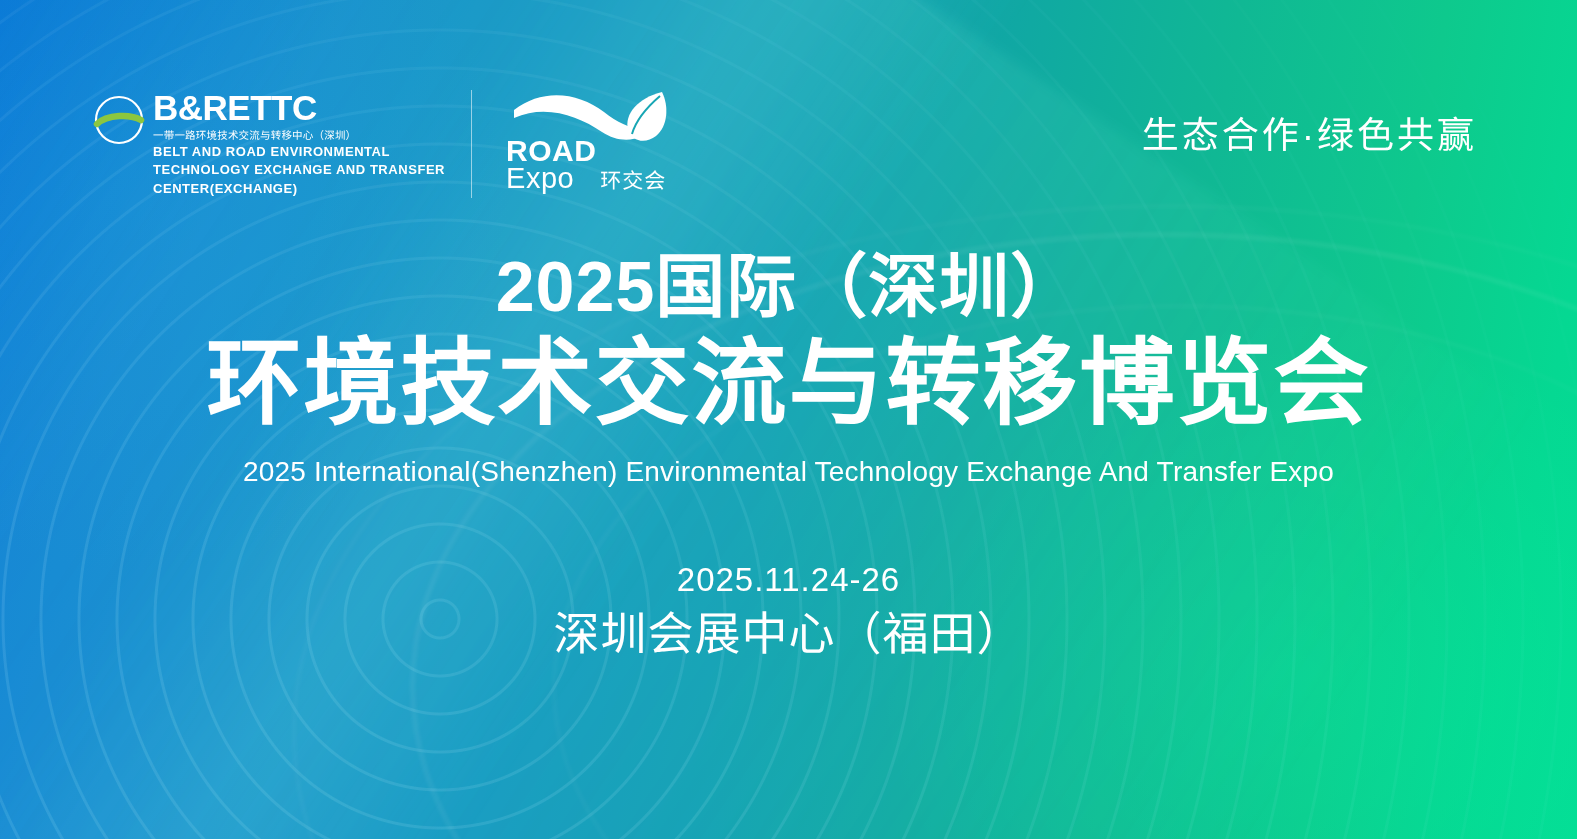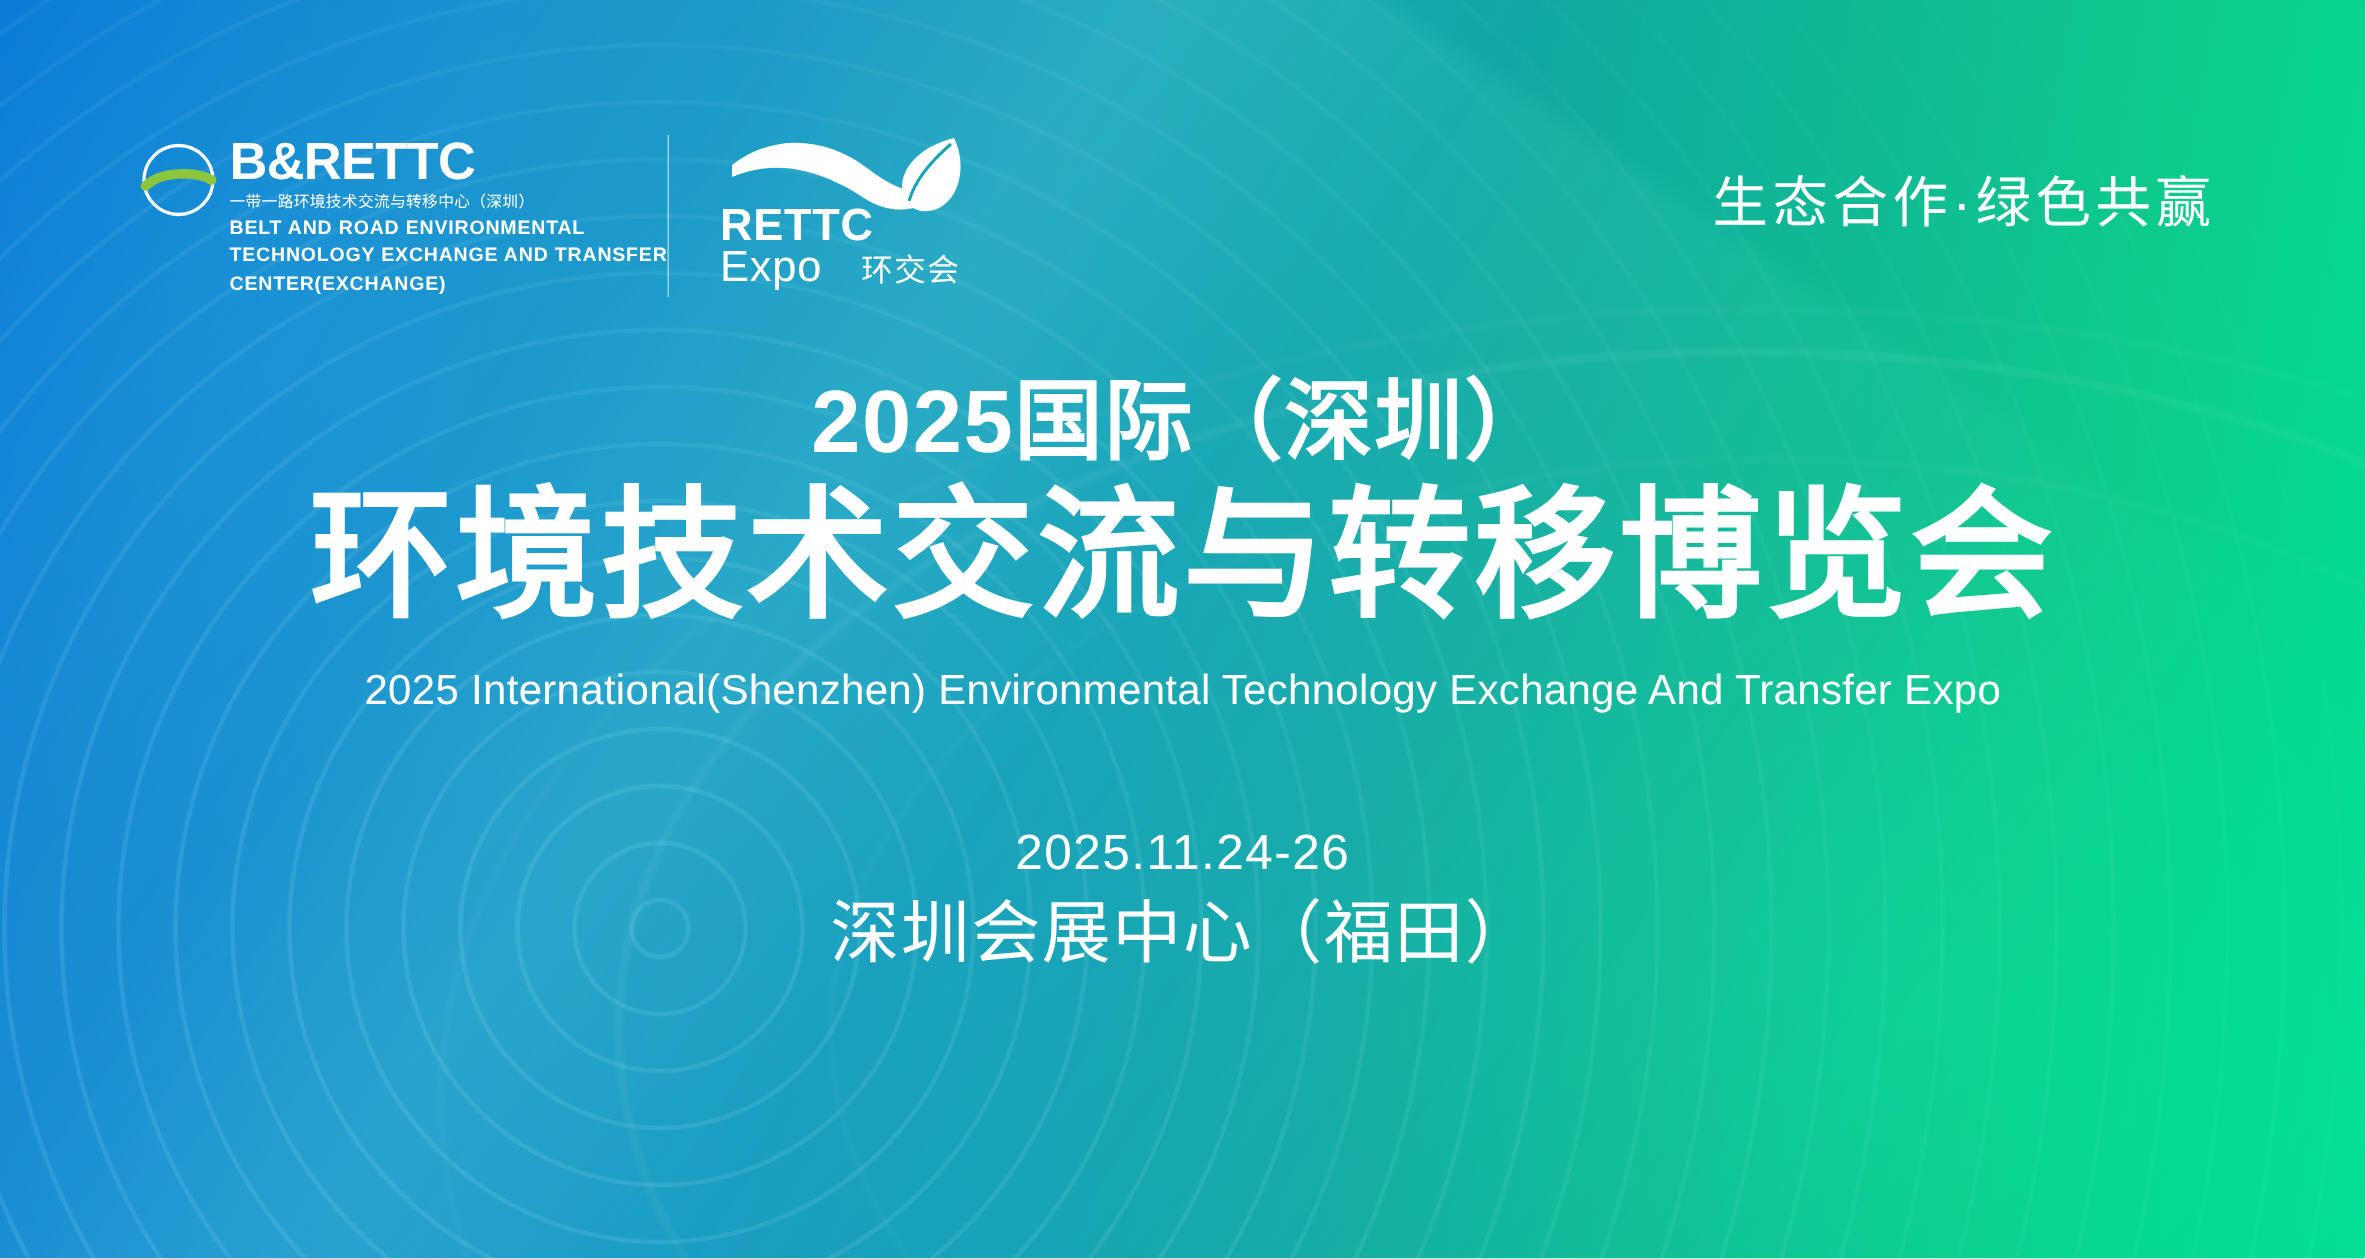--- a/index.html
+++ b/index.html
@@ -135,20 +135,21 @@
     display: flex;
     align-items: flex-start;
     gap: 34px;
   }
 
   
   .brettc {
     display: flex;
     align-items: flex-start;
     gap: 8px;
+    padding-right: 26px;
     border-right: 1px solid rgba(255,255,255,0.55);
   }
   .brettc-mark { width: 52px; height: 52px; flex: 0 0 52px; margin-top: 4px; }
   .brettc-text { color: #ffffff; }
   .brettc-word {
     font-size: 35px;
     font-weight: 700;
     letter-spacing: -0.5px;
     line-height: 1;
     white-space: nowrap;
@@ -208,21 +209,21 @@
 
   .main {
     position: absolute;
     left: 0; right: 0;
     top: 250px;
     text-align: center;
     color: #ffffff;
   }
 
   .title-line-1 {
-    font-size: 59px;
+    font-size: 70px;
     font-weight: 800;
     letter-spacing: 1px;
     line-height: 1.08;
     white-space: nowrap;
   }
   .title-line-2 {
     font-size: 95px;
     font-weight: 800;
     letter-spacing: 2px;
     line-height: 1.12;
@@ -294,21 +295,21 @@
       </div>
 
       <div class="iete">
         <svg class="iete-mark" viewBox="0 0 160 56">
 
           <path d="M2 20 C 30 -2, 66 2, 92 22 C 110 36, 126 42, 142 36 C 130 52, 108 54, 90 42 C 66 26, 34 14, 2 28 Z" fill="#ffffff"></path>
 
           <path d="M150 2 C 126 8, 112 24, 116 40 C 120 52, 134 54, 144 46 C 156 36, 157 16, 150 2 Z" fill="#ffffff"></path>
           <path d="M148 6 C 134 18, 124 30, 120 44" fill="none" stroke="#17a6b4" stroke-width="2"></path>
         </svg>
-        <div class="iete-iete">RETTC</div>
+        <div class="iete-iete">ROAD</div>
         <div class="iete-expo-row">
           <span class="iete-expo">Expo</span>
           <span class="iete-cn">环交会</span>
         </div>
       </div>
 
     </div>
 
     <div class="slogan">生态合作·绿色共赢</div>
   </div>

